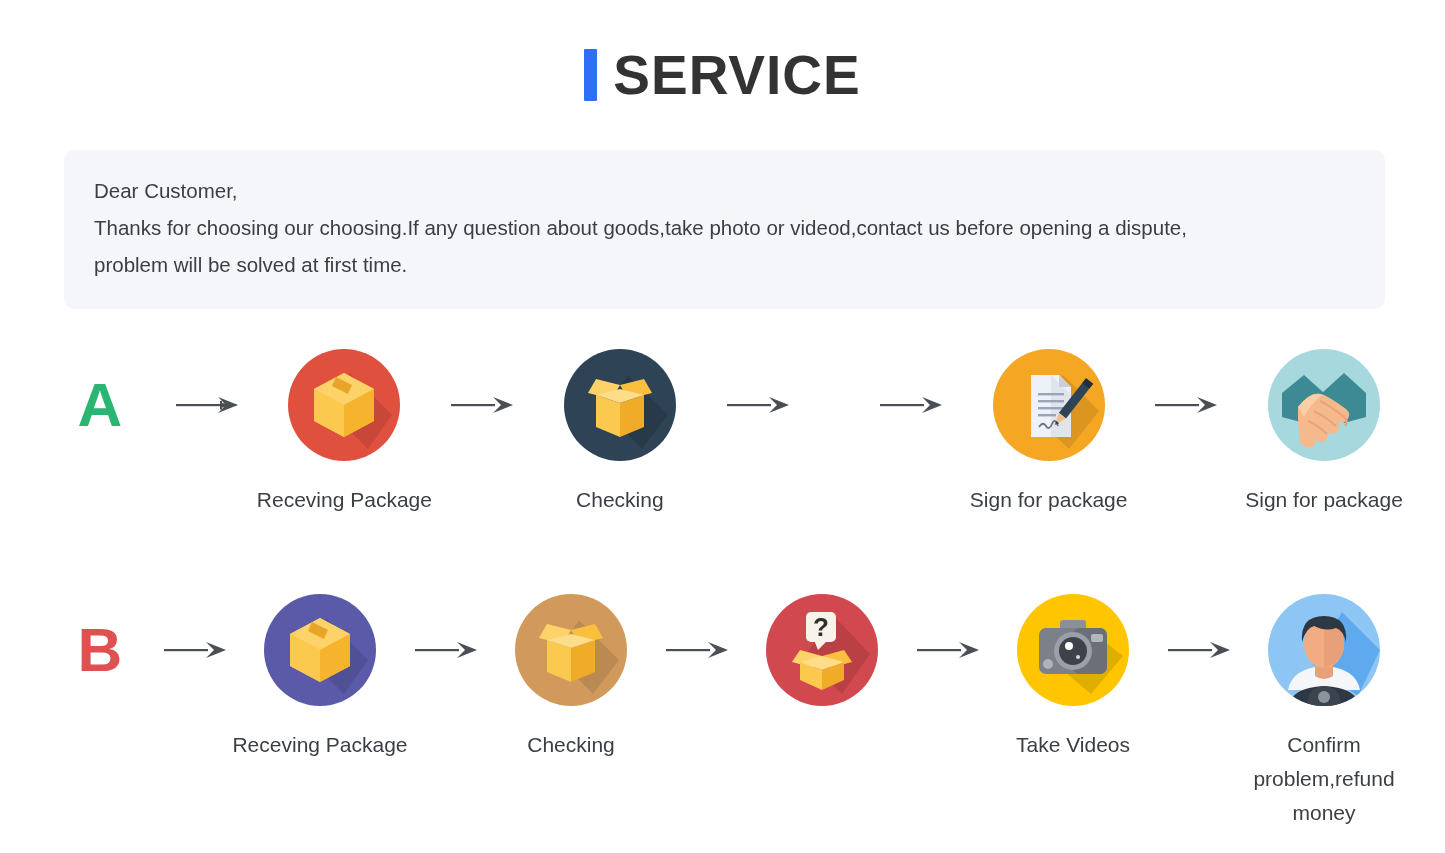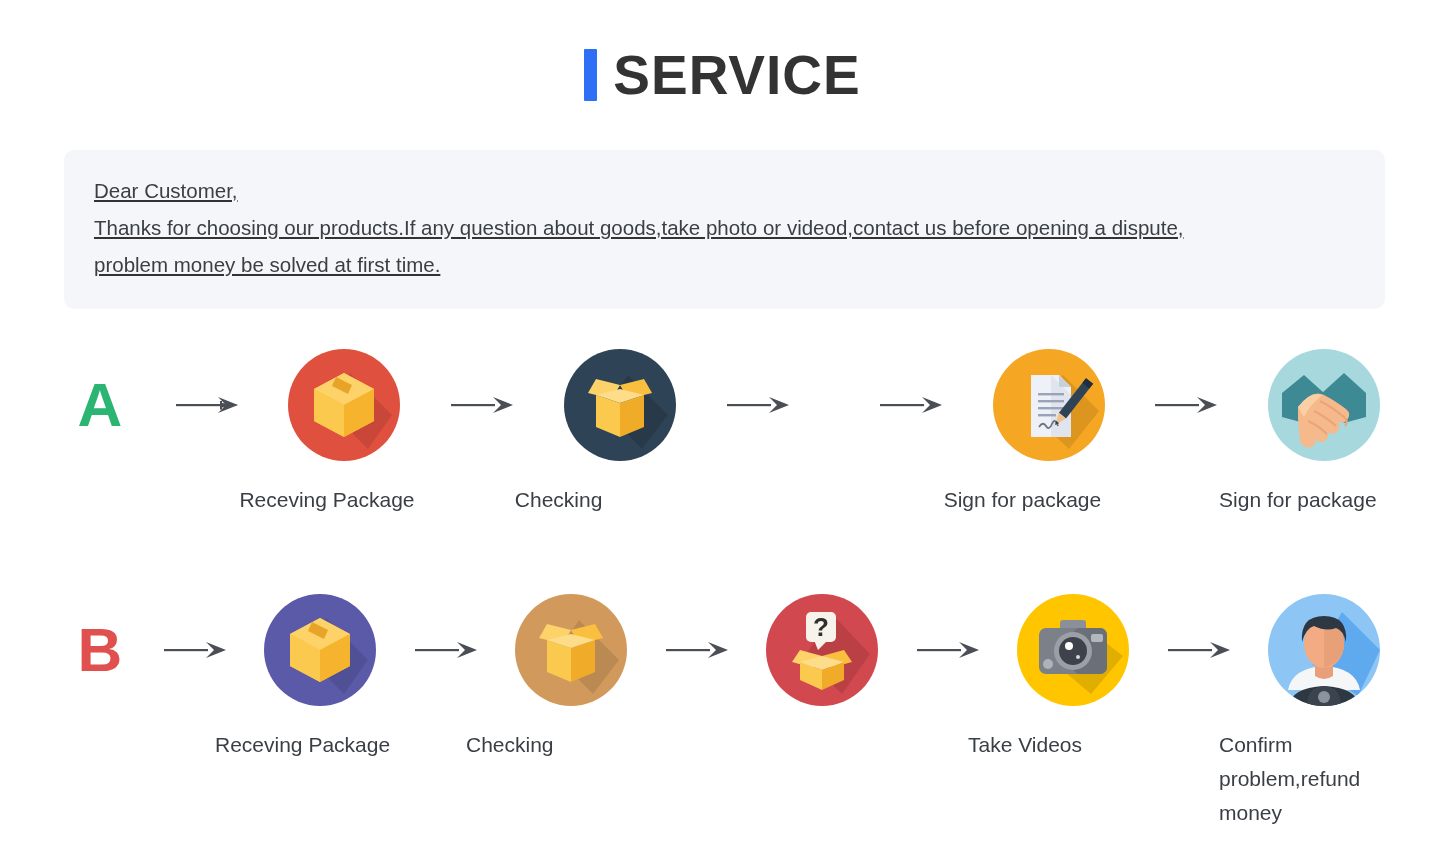--- a/index.html
+++ b/index.html
@@ -44,21 +44,20 @@
   }
 
   
   .notice {
     margin: 0 64px 0 64px;
     background: #f4f6f9;
     border-radius: 10px;
     padding: 22px 30px 26px 30px;
     box-sizing: border-box;
     width: 1321px;
-    text-decoration: underline;
   }
   .notice p {
     margin: 0;
     font-size: 20.5px;
     line-height: 37px;
     color: #3a3f45;
     font-weight: 400;
   }
 
   
@@ -96,20 +95,21 @@
     border-radius: 50%;
     position: relative;
     overflow: hidden;
     margin-top: 4px;
   }
   .step-label {
     margin-top: 22px;
     font-size: 21px;
     line-height: 34px;
     color: #3a3f45;
+    text-align: center;
     width: 210px;
   }
 
   .arrow {
     flex: 1 1 auto;
     height: 120px;
     display: flex;
     align-items: center;
     justify-content: center;
   }
@@ -120,22 +120,22 @@
 
 <div class="page">
 
   <div class="title-row">
     <span class="title-bar"></span>
     <span class="title-text">SERVICE</span>
   </div>
 
   <div class="notice">
     <p>Dear Customer,</p>
-    <p>Thanks for choosing our products.If any question about goods,take photo or videod,contact us before opening a dispute,</p>
-    <p>problem money be solved at first time.</p>
+    <p>Thanks for choosing our choosing.If any question about goods,take photo or videod,contact us before opening a dispute,</p>
+    <p>problem will be solved at first time.</p>
   </div>
 
   <div class="flow">
 
     <div class="flow-row">
 
       <div class="step" style="width:60px;">
         <div class="step-letter" style="color:#2ab573;">A</div>
       </div>
 

